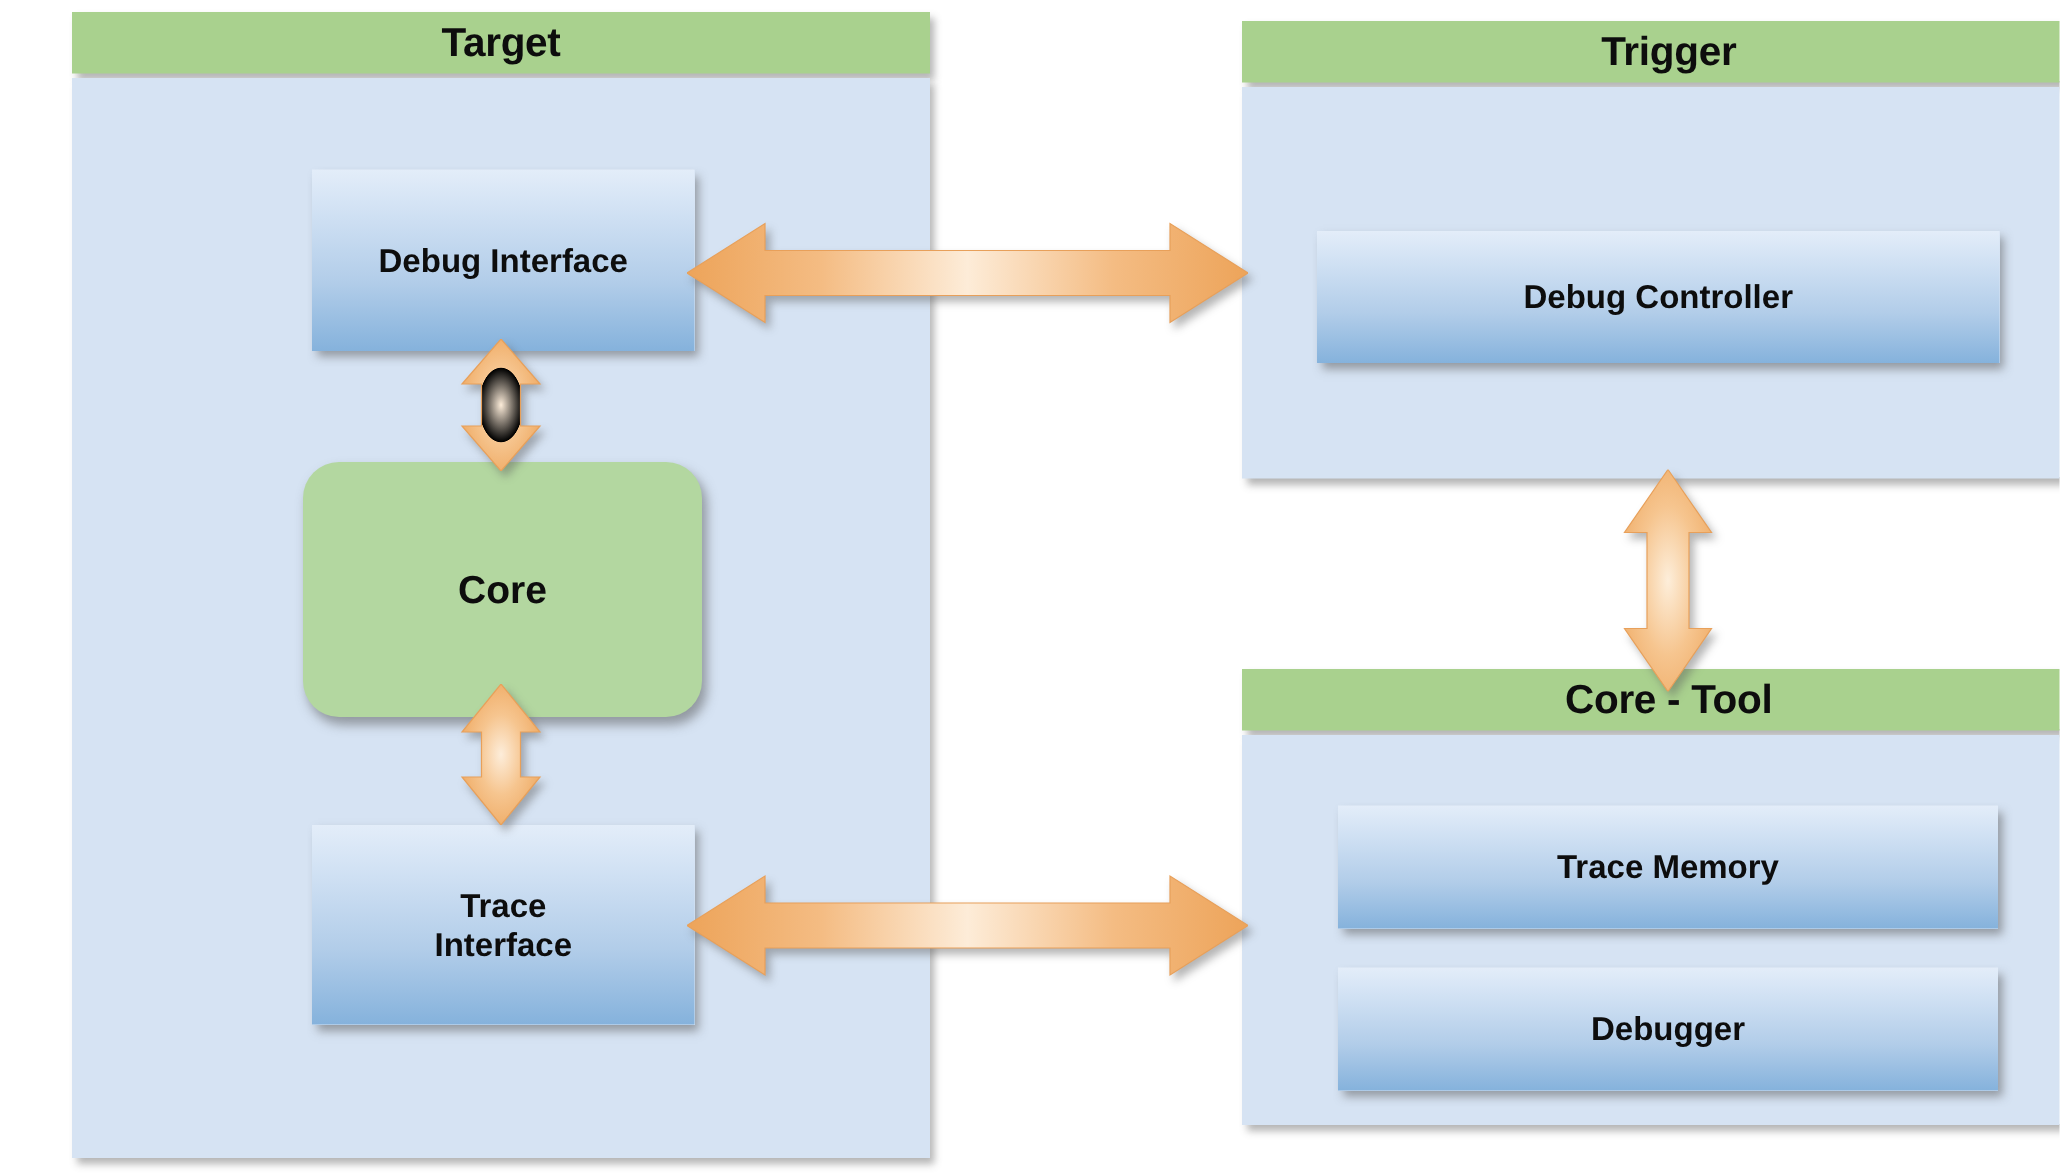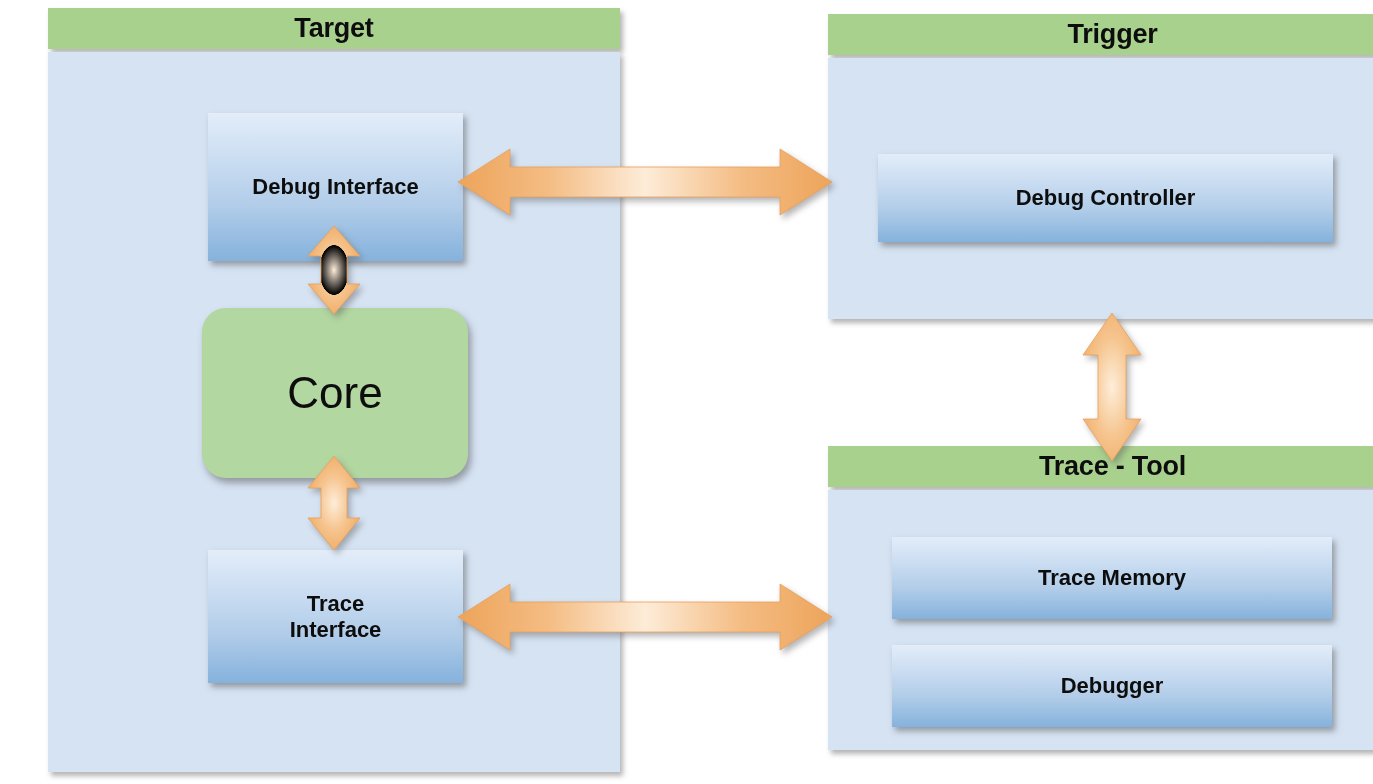--- a/index.html
+++ b/index.html
@@ -77,22 +77,22 @@
     position: absolute;
     background: #b3d7a0;
     border-radius: 24px;
     box-shadow: 3px 5px 7px rgba(80,80,80,0.5);
     display: flex;
     align-items: center;
     justify-content: center;
     box-sizing: border-box;
   }
   .core-block .block-label {
-    font-size: 44px;
-    font-weight: normal;
+    font-size: 26px;
+    font-weight: bold;
     color: #0d0d0d;
   }
 
   
   .arrow {
     position: absolute;
     filter: drop-shadow(3px 4px 3px rgba(90,90,90,0.45));
   }
   .arrow svg { display: block; }
 </style>
@@ -100,21 +100,21 @@
 <body>
 
 <div id="stage">
 
   <div class="panel" style="left:8px; top:8px; width:572px; height:764px;">
     <div class="panel-header">
       <span class="panel-title">Target</span>
     </div>
     <div class="panel-body" style="top:44px; height:720px;">
 
-      <div class="block" style="left:160px; top:61px; width:255px; height:148px;">
+      <div class="block" style="left:160px; top:61px; width:255px; height:121px;">
         <span class="block-label">Debug Interface</span>
       </div>
 
       <div class="core-block" style="left:154px; top:256px; width:266px; height:170px;">
         <span class="block-label">Core</span>
       </div>
 
       <div class="block" style="left:160px; top:498px; width:255px; height:133px;justify-content:center;">
         <span class="block-label">Trace
 Interface</span>
@@ -131,21 +131,21 @@
 
       <div class="block" style="left:50px; top:96px; width:455px; height:88px;">
         <span class="block-label">Debug Controller</span>
       </div>
 
     </div>
   </div>
 
   <div class="panel" style="left:788px; top:446px; width:569px; height:326px;">
     <div class="panel-header">
-      <span class="panel-title">Trace - Tool</span>
+      <span class="panel-title">Core - Tool</span>
     </div>
     <div class="panel-body" style="top:44px; height:260px;">
 
       <div class="block" style="left:64px; top:47px; width:440px; height:82px;">
         <span class="block-label">Trace Memory</span>
       </div>
 
       <div class="block" style="left:64px; top:155px; width:440px; height:82px;">
         <span class="block-label">Debugger</span>
       </div>

